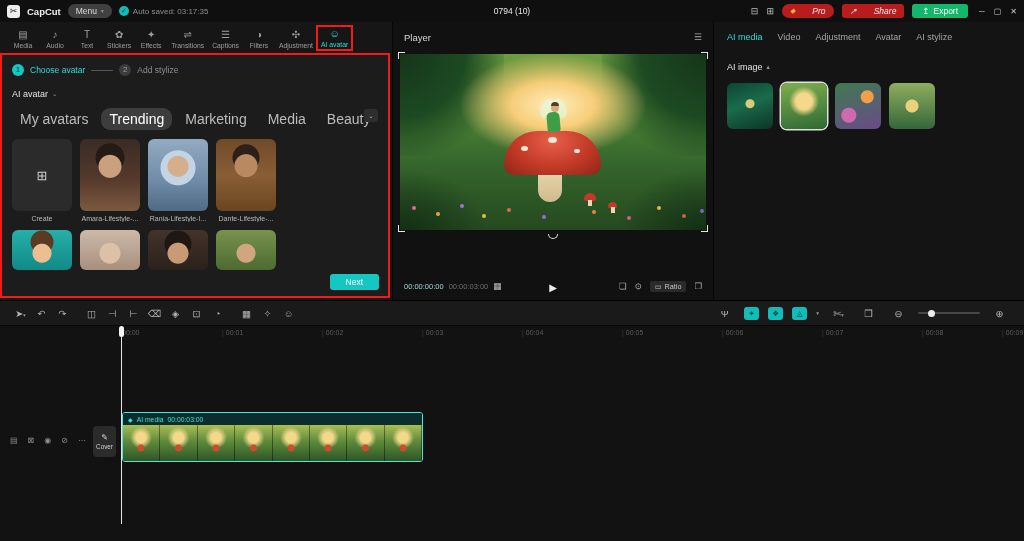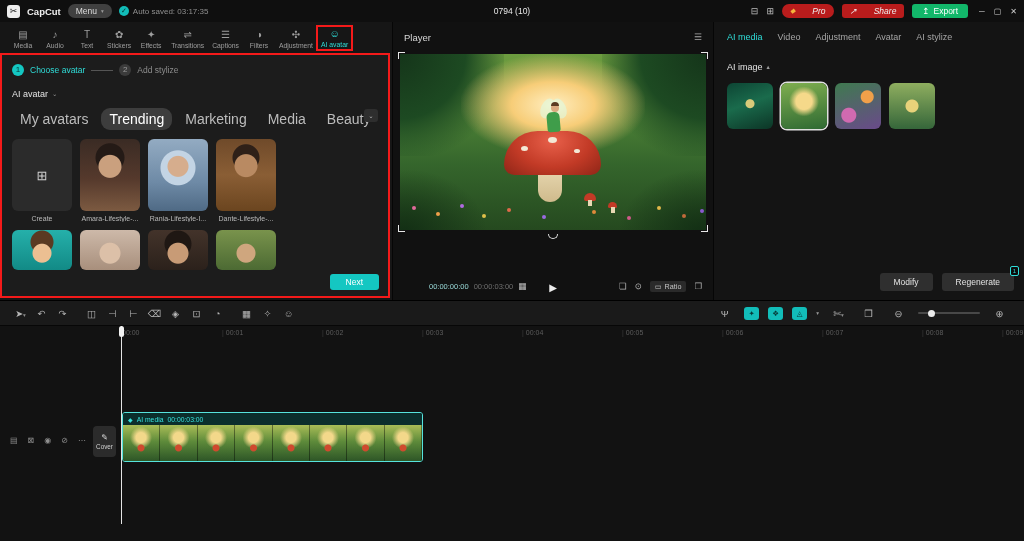--- a/index.html
+++ b/index.html
@@ -146,21 +146,21 @@
                      270px 8px 0 #c06a3a, 288px 3px 0 #8a5ad0; }
   .cm{ position:absolute; width:7px; height:7px; border:0 solid #e8e8e8; }
   .cm.tl{ left:-2px; top:-2px; border-left-width:1.5px; border-top-width:1.5px; }
   .cm.tr{ right:-2px; top:-2px; border-right-width:1.5px; border-top-width:1.5px; }
   .cm.bl{ left:-2px; bottom:-2px; border-left-width:1.5px; border-bottom-width:1.5px; }
   .cm.br{ right:-2px; bottom:-2px; border-right-width:1.5px; border-bottom-width:1.5px; }
   .arc{ position:absolute; left:50%; bottom:-9px; width:10px; height:5px; margin-left:-5px;
         border:1.5px solid #dedede; border-top:0; border-radius:0 0 9px 9px; }
   .pbar{ position:absolute; left:0; right:0; bottom:6px; height:16px; display:flex; align-items:center;
          padding:0 11px; font-size:7.5px; color:#8a8a8a; gap:5px; }
-  .t-cur{ color:#9adbd9;margin-left:25px; }
+  .t-cur{ color:#9adbd9; }
   .t-total{ color:#6f6f6f; }
   .play-center{ position:absolute; left:50%; transform:translateX(-50%); bottom:7px; font-size:10px; color:#ececec; }
   .pbar-right{ margin-left:auto; display:flex; gap:8px; align-items:center; color:#b5b5b5; font-size:8.5px; }
   .ratio-pill{ display:flex; gap:3px; align-items:center; background:#2a2a2a; border-radius:2px;
                padding:1px 5px; font-size:7.2px; color:#c5c5c5; }
 
   
   .right-col{ flex:1; background:#141414; position:relative; }
   .rp-tabs{ height:30px; display:flex; align-items:center; gap:15px; padding:0 13px; font-size:9px; color:#a5a5a5; }
   .rp-tab.active{ color:#2fdcd8; }
@@ -431,27 +431,20 @@
           <span>AI image</span>
           <span class="sec-caret">▴</span>
         </div>
         <div class="rthumbs">
           <div class="rthumb rt1"></div>
           <div class="rthumb rt2"></div>
           <div class="rthumb rt3"></div>
           <div class="rthumb rt4"></div>
         </div>
       </div>
-      <div class="rp-actions">
-        <span class="rp-btn">Modify</span>
-        <span class="rp-btn">
-          <span>Regenerate</span>
-          <span class="regen-badge">1</span>
-        </span>
-      </div>
     </div>
   </div>
 
   <div class="tools">
     <span class="tool">
       <span>➤</span><span class="sub">▾</span>
     </span>
     <span class="tool">↶</span>
     <span class="tool">↷</span>
     <span class="tgap"></span>

